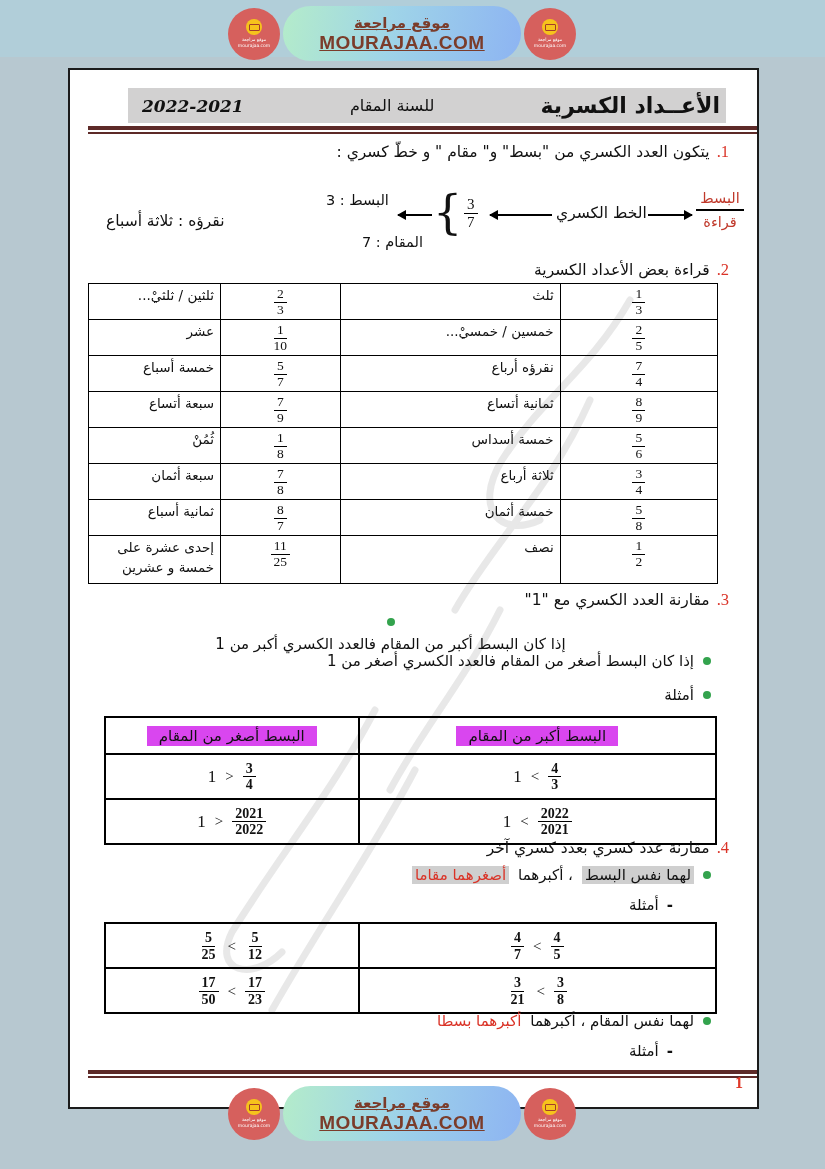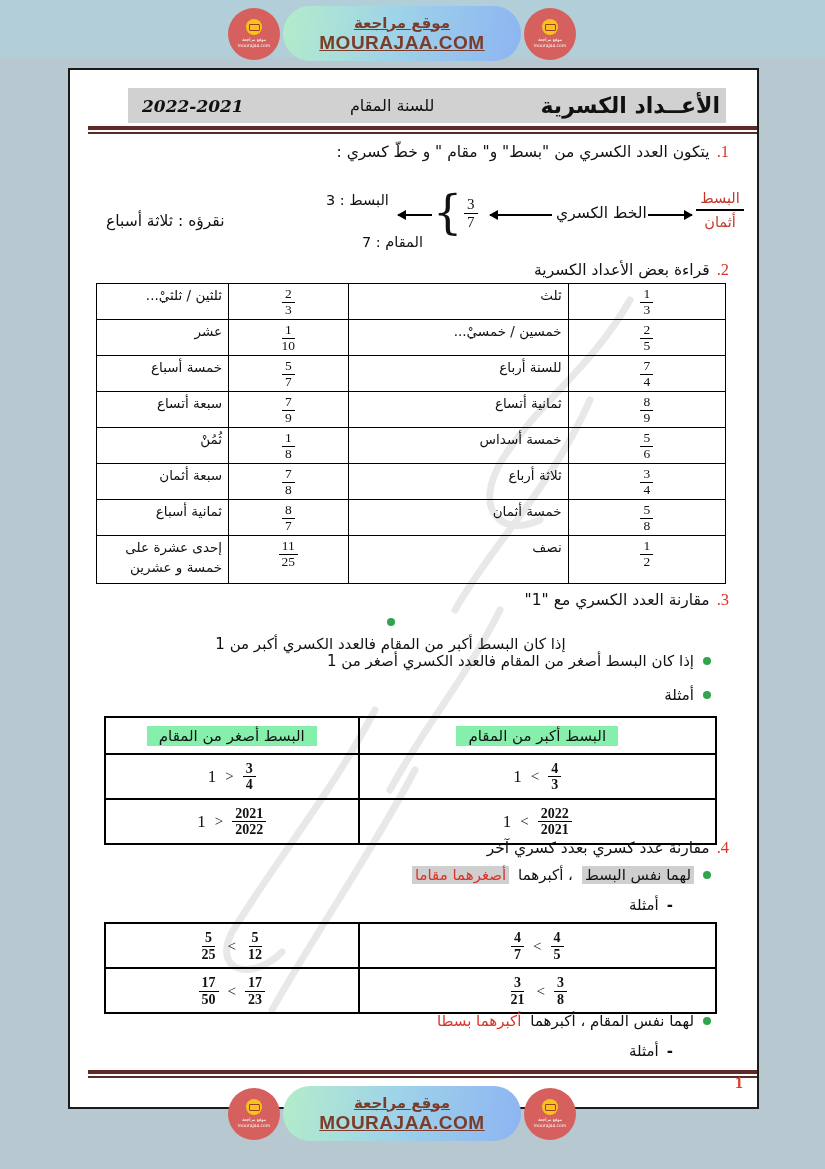--- a/index.html
+++ b/index.html
@@ -66,21 +66,21 @@
     font-family:"Liberation Serif", serif;line-height:1.1;}
   .frac .fn{border-bottom:1.4px solid #000;padding:0 3px;}
   .frac .fd{padding:0 3px;}
   #frac37{left:394px;top:26px;font-size:15px;}
   .brace{left:363px;top:12px;font-family:"DejaVu Serif", serif;font-size:46px;line-height:60px;font-weight:200;}
   .note{left:256px;direction:ltr;font-size:14.5px;}
   #noteN{top:22px;} #noteD{top:64px;margin-left:36px;}
   .read-note{left:36px;top:42px;font-size:15.5px;direction:rtl;}
 
   
-  .rt{position:absolute;left:18px;top:213px;width:630px;border-collapse:collapse;table-layout:fixed;margin-left:8px;}
+  .rt{position:absolute;left:18px;top:213px;width:630px;border-collapse:collapse;table-layout:fixed;}
   .rt td{border:1.5px solid #000;vertical-align:top;}
   .rt tr{height:36px;}
   .rt tr.tall{height:48px;}
   .rt .rt-read{font-size:13.5px;text-align:right;direction:rtl;padding:2px 6px 2px 3px;line-height:1.45;}
   .rt .rt-frac{text-align:center;font-size:13.5px;padding-top:1px;}
 
   
   .bullet{position:absolute;left:0;right:0;direction:rtl;display:flex;align-items:center;gap:9px;
     padding-right:46px;font-size:15px;}
   .dot{width:8px;height:8px;border-radius:50%;background:#33a34d;flex:none;}
@@ -92,21 +92,21 @@
     display:flex;align-items:center;gap:8px;}
   .dashline .dash{font-weight:bold;}
   #ex1{top:826px;} #ex2{top:972px;}
 
   
   .cmp{position:absolute;left:34px;width:613px;border-collapse:collapse;table-layout:fixed;}
   #cmp1{top:646px;} #cmp2{top:852px;}
   .cmp col.c-left{width:41.5%;} .cmp col.c-right{width:58.5%;}
   .cmp th,.cmp td{border:2px solid #000;text-align:center;}
   .cmp th{height:33px;font-size:15px;font-weight:bold;}
-  .cmp th .hl{background:#86efac;padding:1px 12px;font-weight:normal;}
+  .cmp th .hl{background:#d946ef;padding:1px 12px;font-weight:normal;}
   .cmp td{height:41px;font-family:"Liberation Serif", serif;font-size:15px;}
   .cmp .cellbox{direction:ltr;display:inline-flex;align-items:center;gap:9px;}
   .cmp .one{font-size:17px;}
   .cmp .op{font-size:15px;}
   .cmp .frac{font-size:14px;font-weight:600;}
 
   .pagenum{position:absolute;right:14px;top:1004px;color:#e03a2a;font-weight:bold;
     font-family:"Liberation Serif", serif;font-size:16px;}
 </style>
 </head>
@@ -151,21 +151,21 @@
   <div class="dline top"></div>
 
   <div class="sechead" id="h1">
     <span class="secnum">1.</span><span>يتكون العدد الكسري من "بسط" و" مقام " و خطّ كسري :</span>
   </div>
 
   <div class="diagram">
     <div class="nd-stack">
       <span>البسط</span>
       <span class="nd-sep"></span>
-      <span>أثمان</span>
+      <span>قراءة</span>
     </div>
     <div class="arr r" id="arrR"></div>
     <div class="bar-label">الخط الكسري</div>
     <div class="arr l" id="arrL1"></div>
     <span class="frac" id="frac37">
       <span class="fn">3</span>
       <span class="fd">7</span>
     </span>
     <div class="brace">{</div>
     <div class="arr l" id="arrL2"></div>
@@ -209,21 +209,21 @@
               <span class="fn">2</span>
               <span class="fd">5</span>
             </span></td>
         </tr>
         <tr>
           <td class="rt-read">خمسة أسباع</td>
           <td class="rt-frac"><span class="frac">
               <span class="fn">5</span>
               <span class="fd">7</span>
             </span></td>
-          <td class="rt-read">للسنة أرباع</td>
+          <td class="rt-read">نقرؤه أرباع</td>
           <td class="rt-frac"><span class="frac">
               <span class="fn">7</span>
               <span class="fd">4</span>
             </span></td>
         </tr>
         <tr>
           <td class="rt-read">سبعة أتساع</td>
           <td class="rt-frac"><span class="frac">
               <span class="fn">7</span>
               <span class="fd">9</span>

